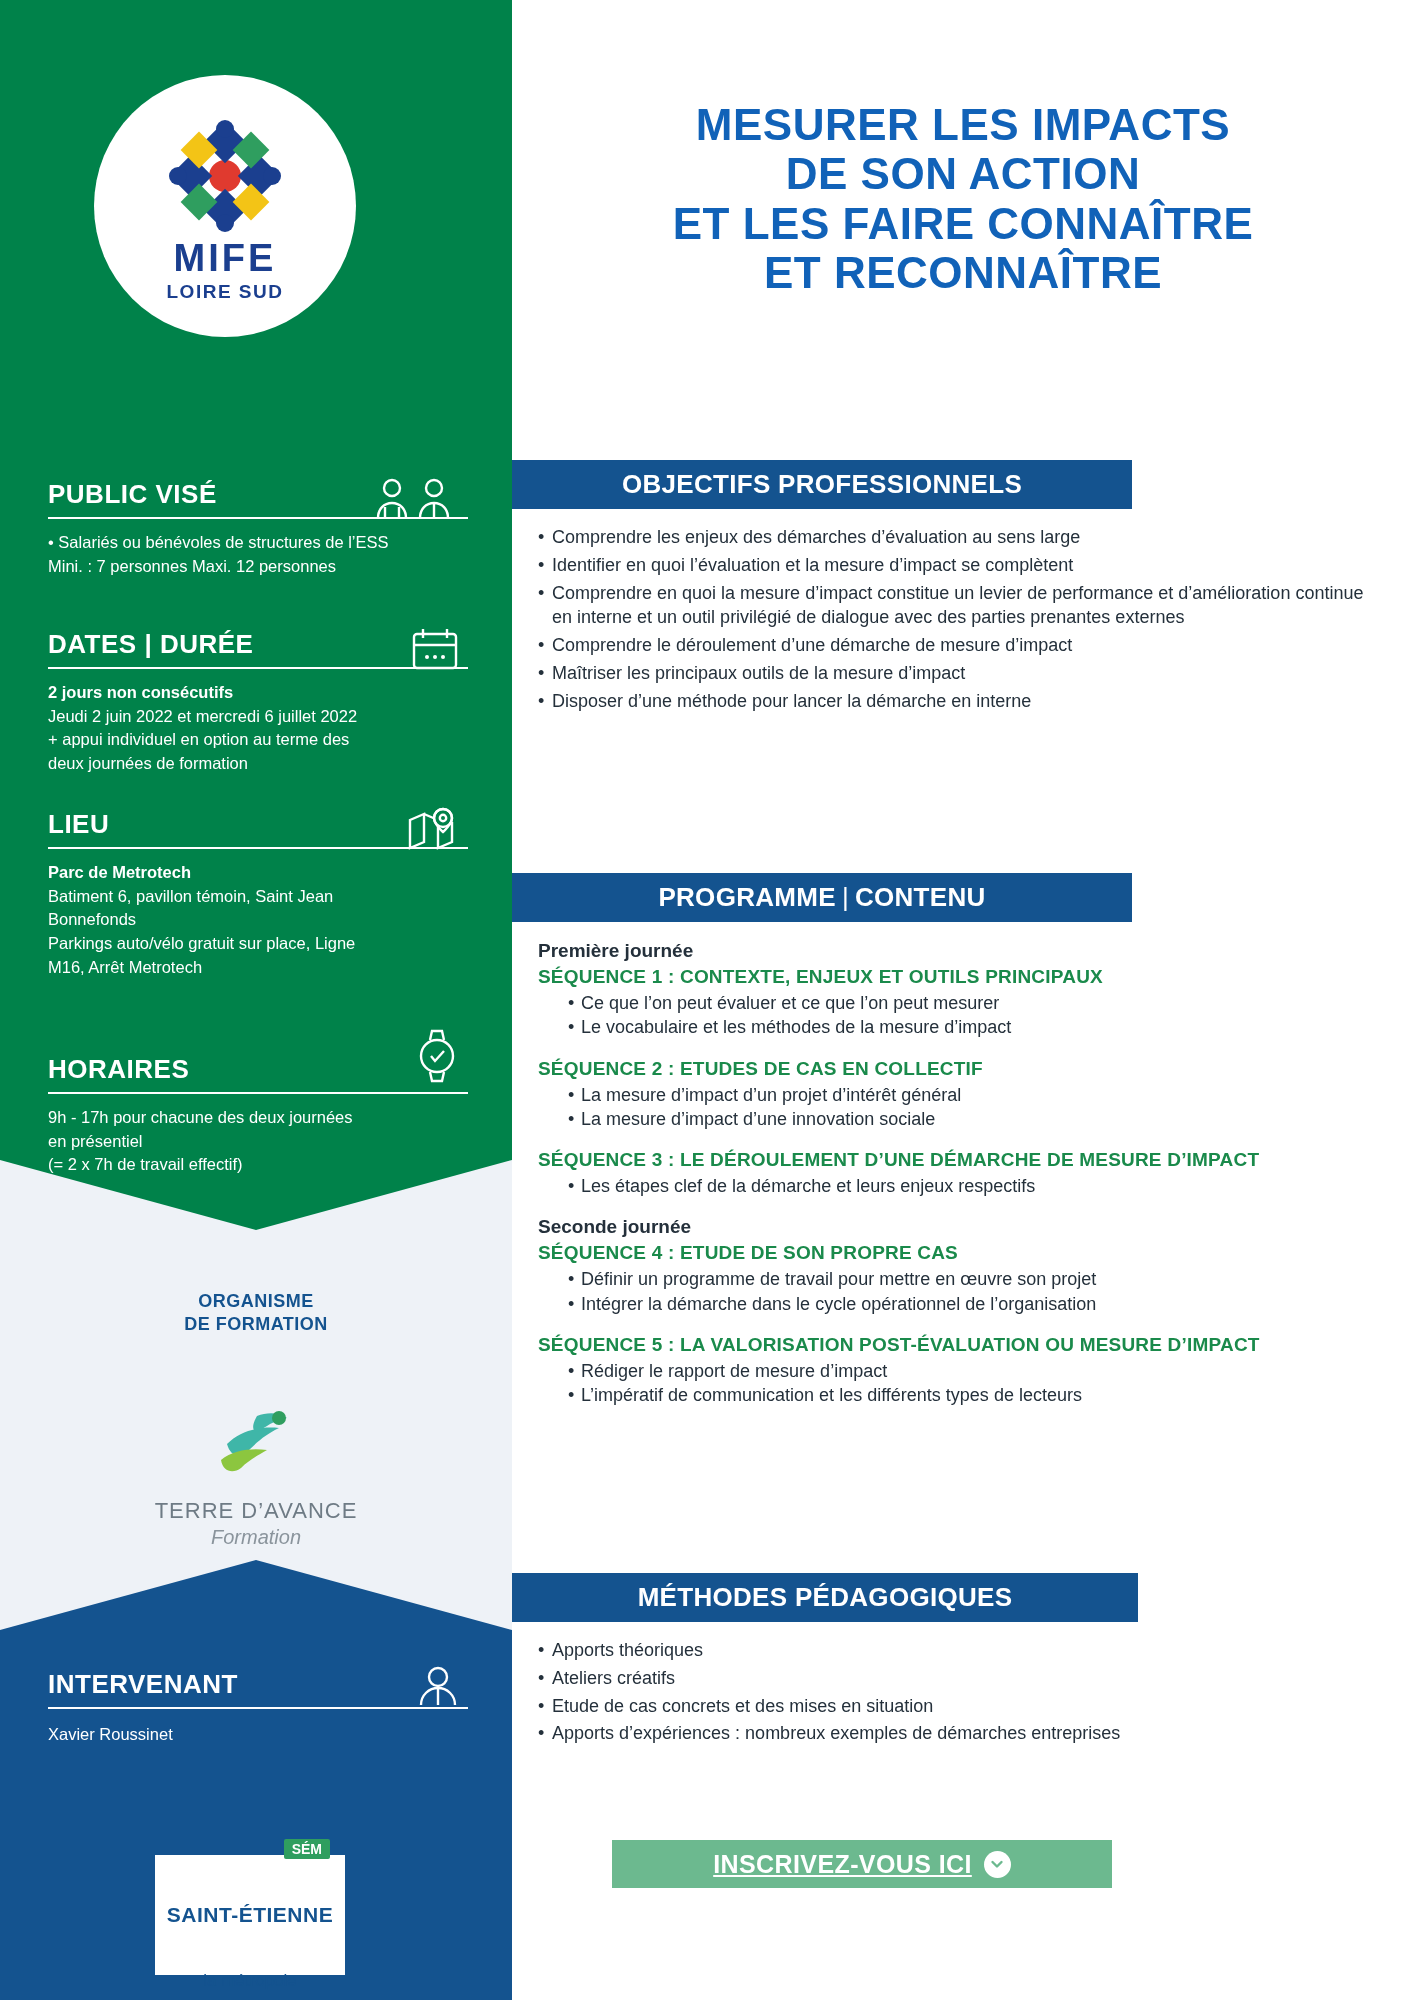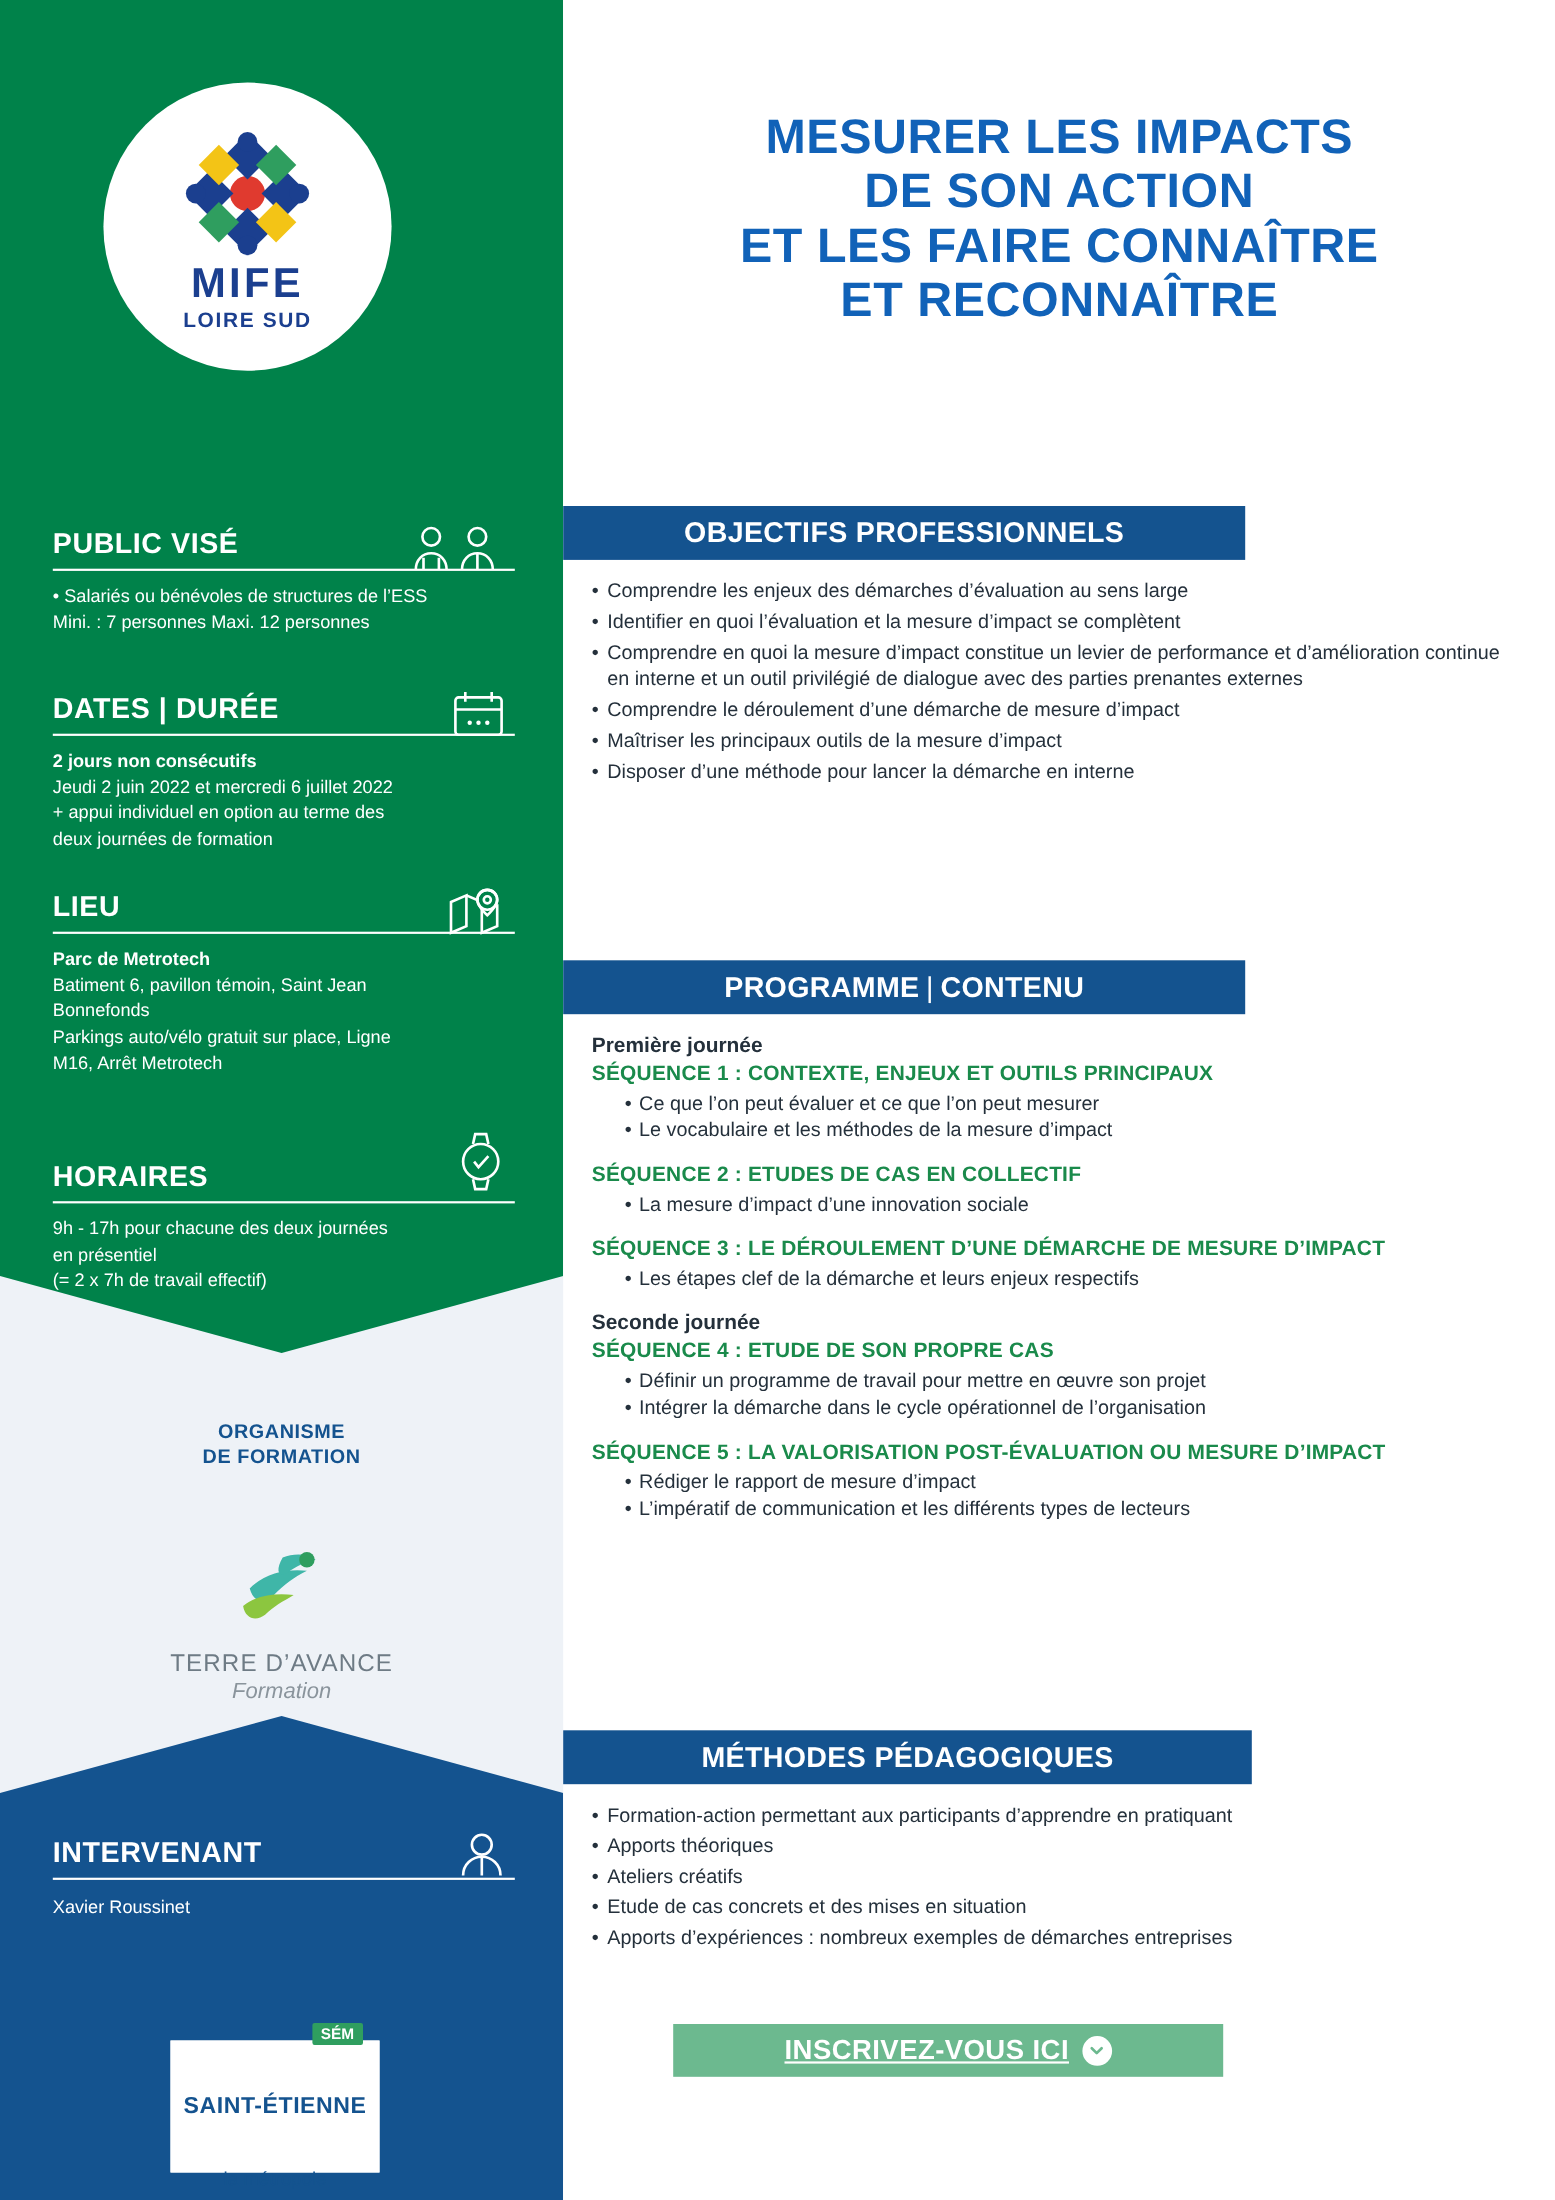--- a/index.html
+++ b/index.html
@@ -298,20 +298,21 @@
       <div class="day-title">Première journée</div>
 
       <div class="seq-title">SÉQUENCE 1 : CONTEXTE, ENJEUX ET OUTILS PRINCIPAUX</div>
       <ul class="sub">
         <li>Ce que l’on peut évaluer et ce que l’on peut mesurer</li>
         <li>Le vocabulaire et les méthodes de la mesure d’impact</li>
       </ul>
 
       <div class="seq-title">SÉQUENCE 2 : ETUDES DE CAS EN COLLECTIF</div>
       <ul class="sub">
+        <li>La mesure d’impact d’un projet d’intérêt général</li>
         <li>La mesure d’impact d’une innovation sociale</li>
       </ul>
 
       <div class="seq-title">SÉQUENCE 3 : LE DÉROULEMENT D’UNE DÉMARCHE DE MESURE D’IMPACT</div>
       <ul class="sub">
         <li>Les étapes clef de la démarche et leurs enjeux respectifs</li>
       </ul>
 
       <div class="day-title">Seconde journée</div>
 
@@ -326,21 +327,20 @@
         <li>Rédiger le rapport de mesure d’impact</li>
         <li>L’impératif de communication et les différents types de lecteurs</li>
       </ul>
     </div>
 
     <div class="blk" style="left:0px; top:1573px; width:626px;">
       <div class="band">MÉTHODES PÉDAGOGIQUES</div>
     </div>
     <div class="blk" style="left:26px; top:1638px; width:840px;">
       <ul class="bullets">
-        <li>Formation-action permettant aux participants d’apprendre en pratiquant</li>
         <li>Apports théoriques</li>
         <li>Ateliers créatifs</li>
         <li>Etude de cas concrets et des mises en situation</li>
         <li>Apports d’expériences : nombreux exemples de démarches entreprises</li>
       </ul>
     </div>
 
     <a class="cta" href="#">
       <span>INSCRIVEZ-VOUS ICI</span>
       <span class="circle">

